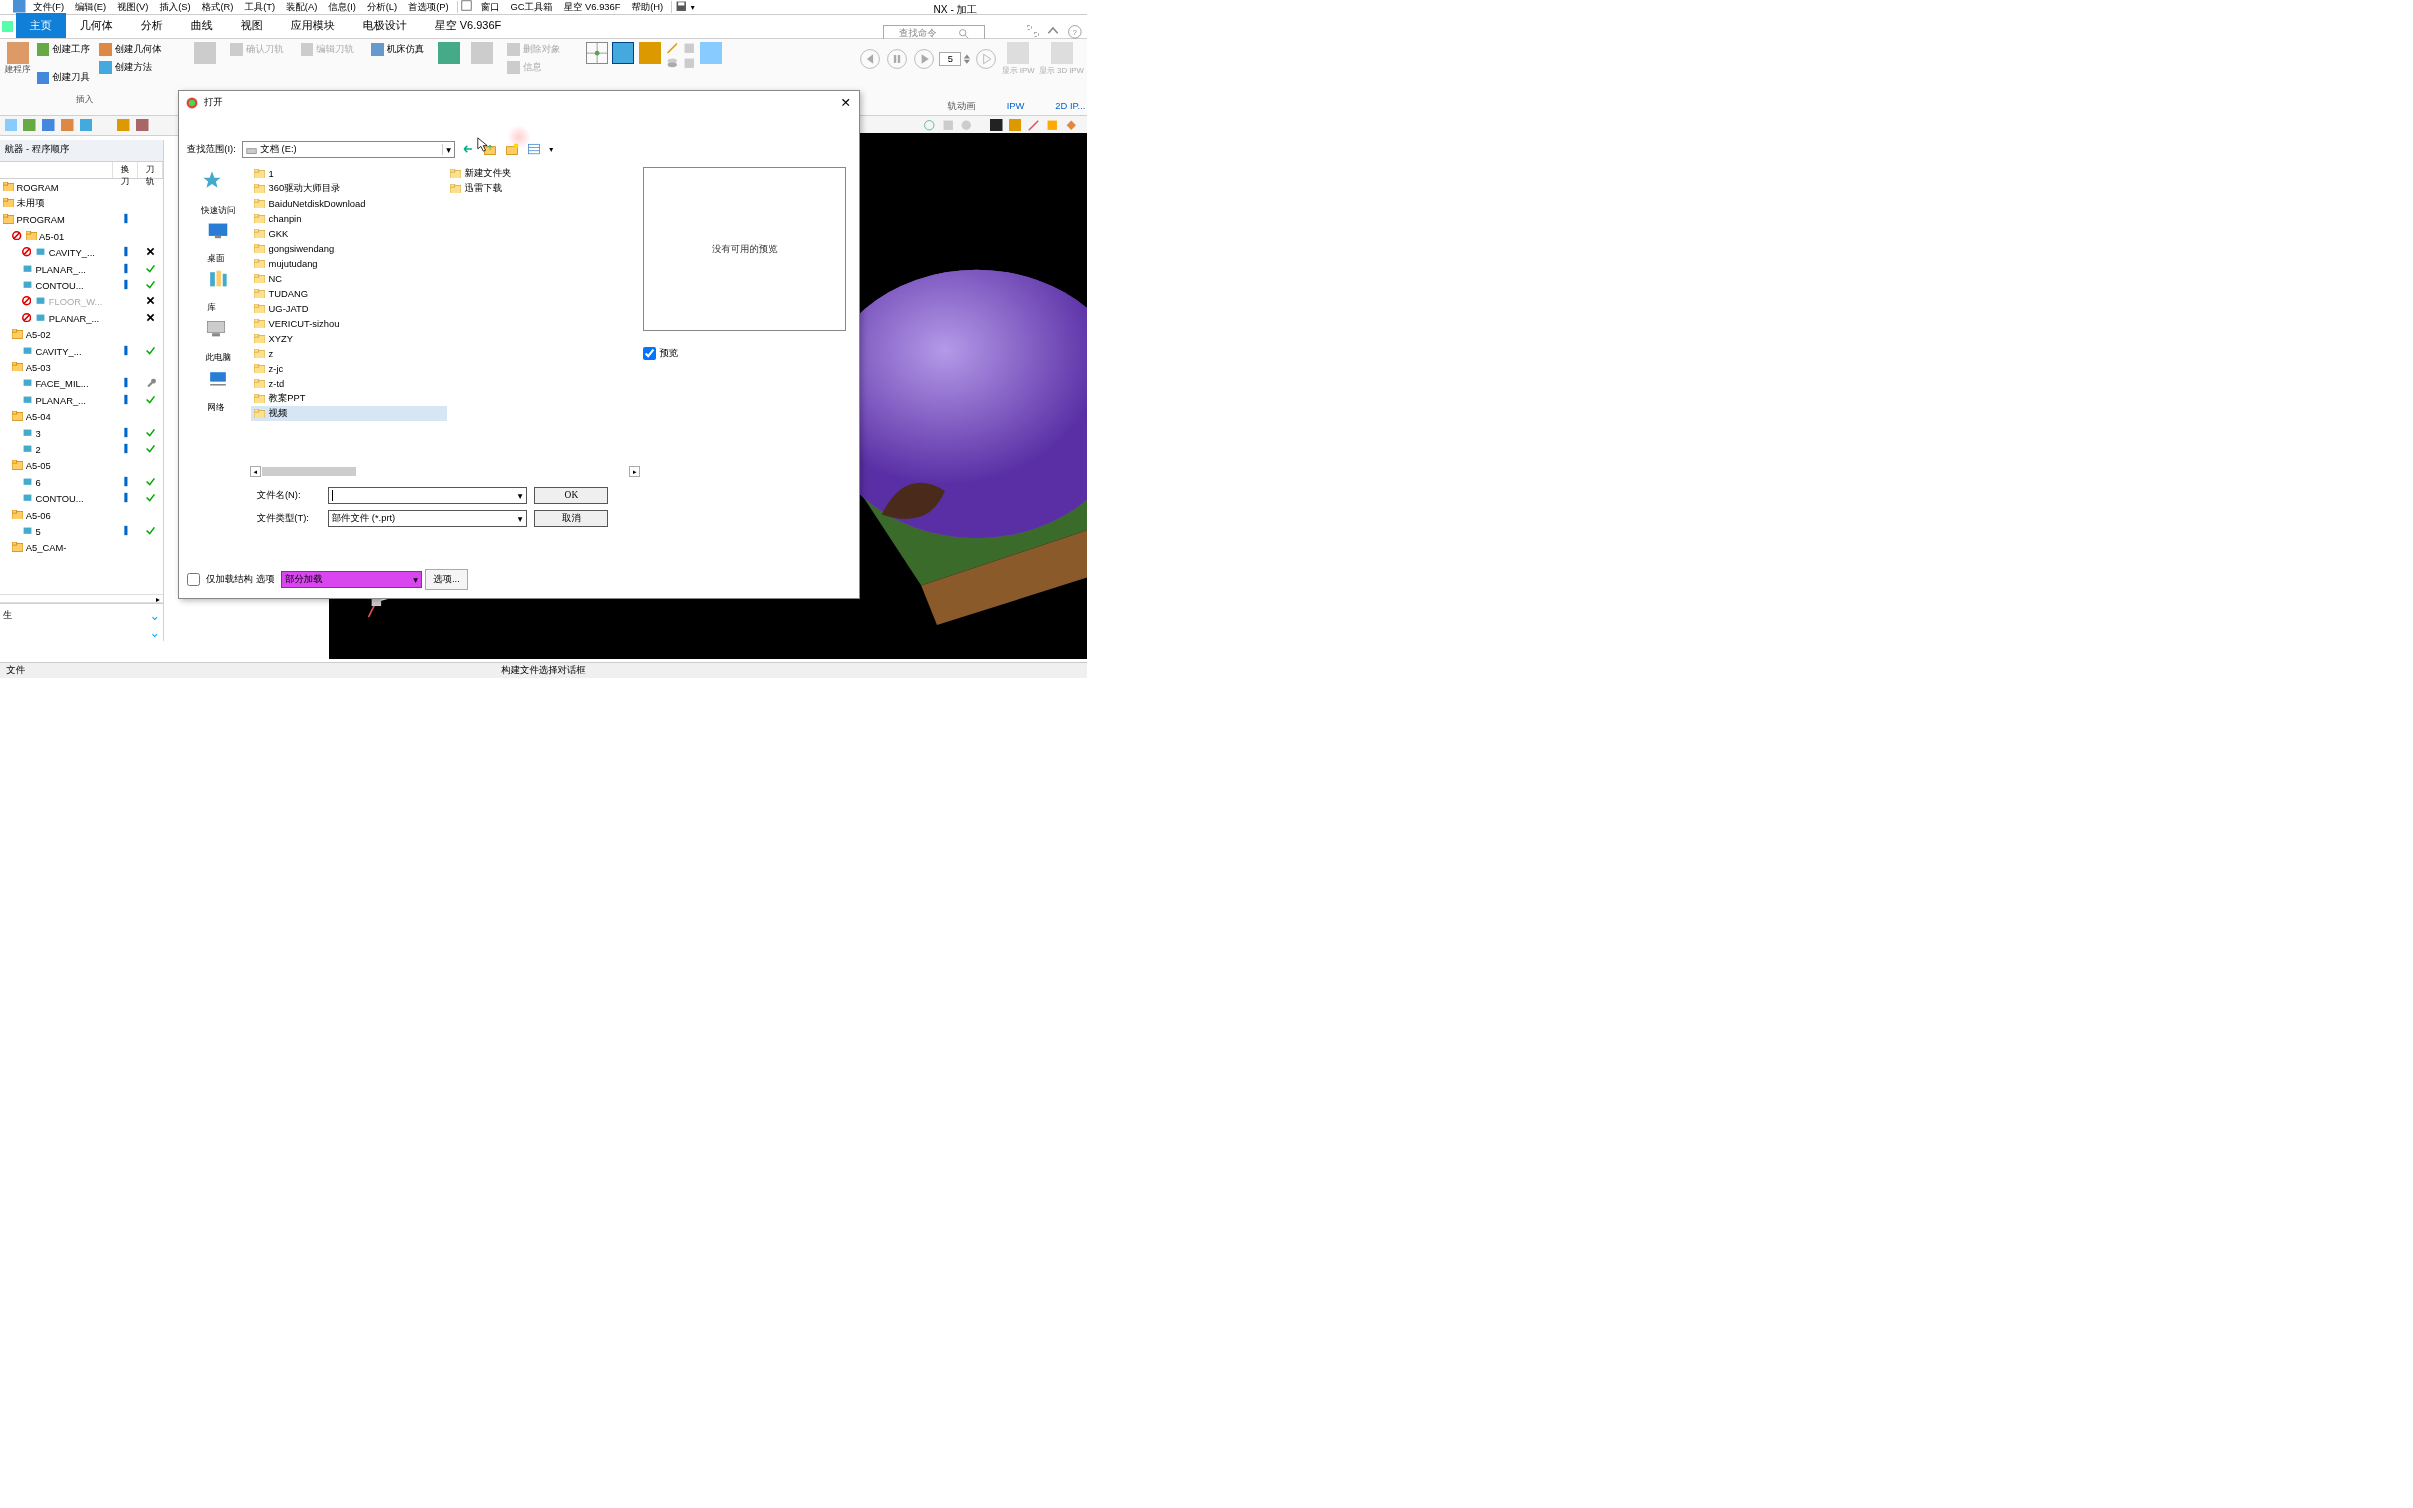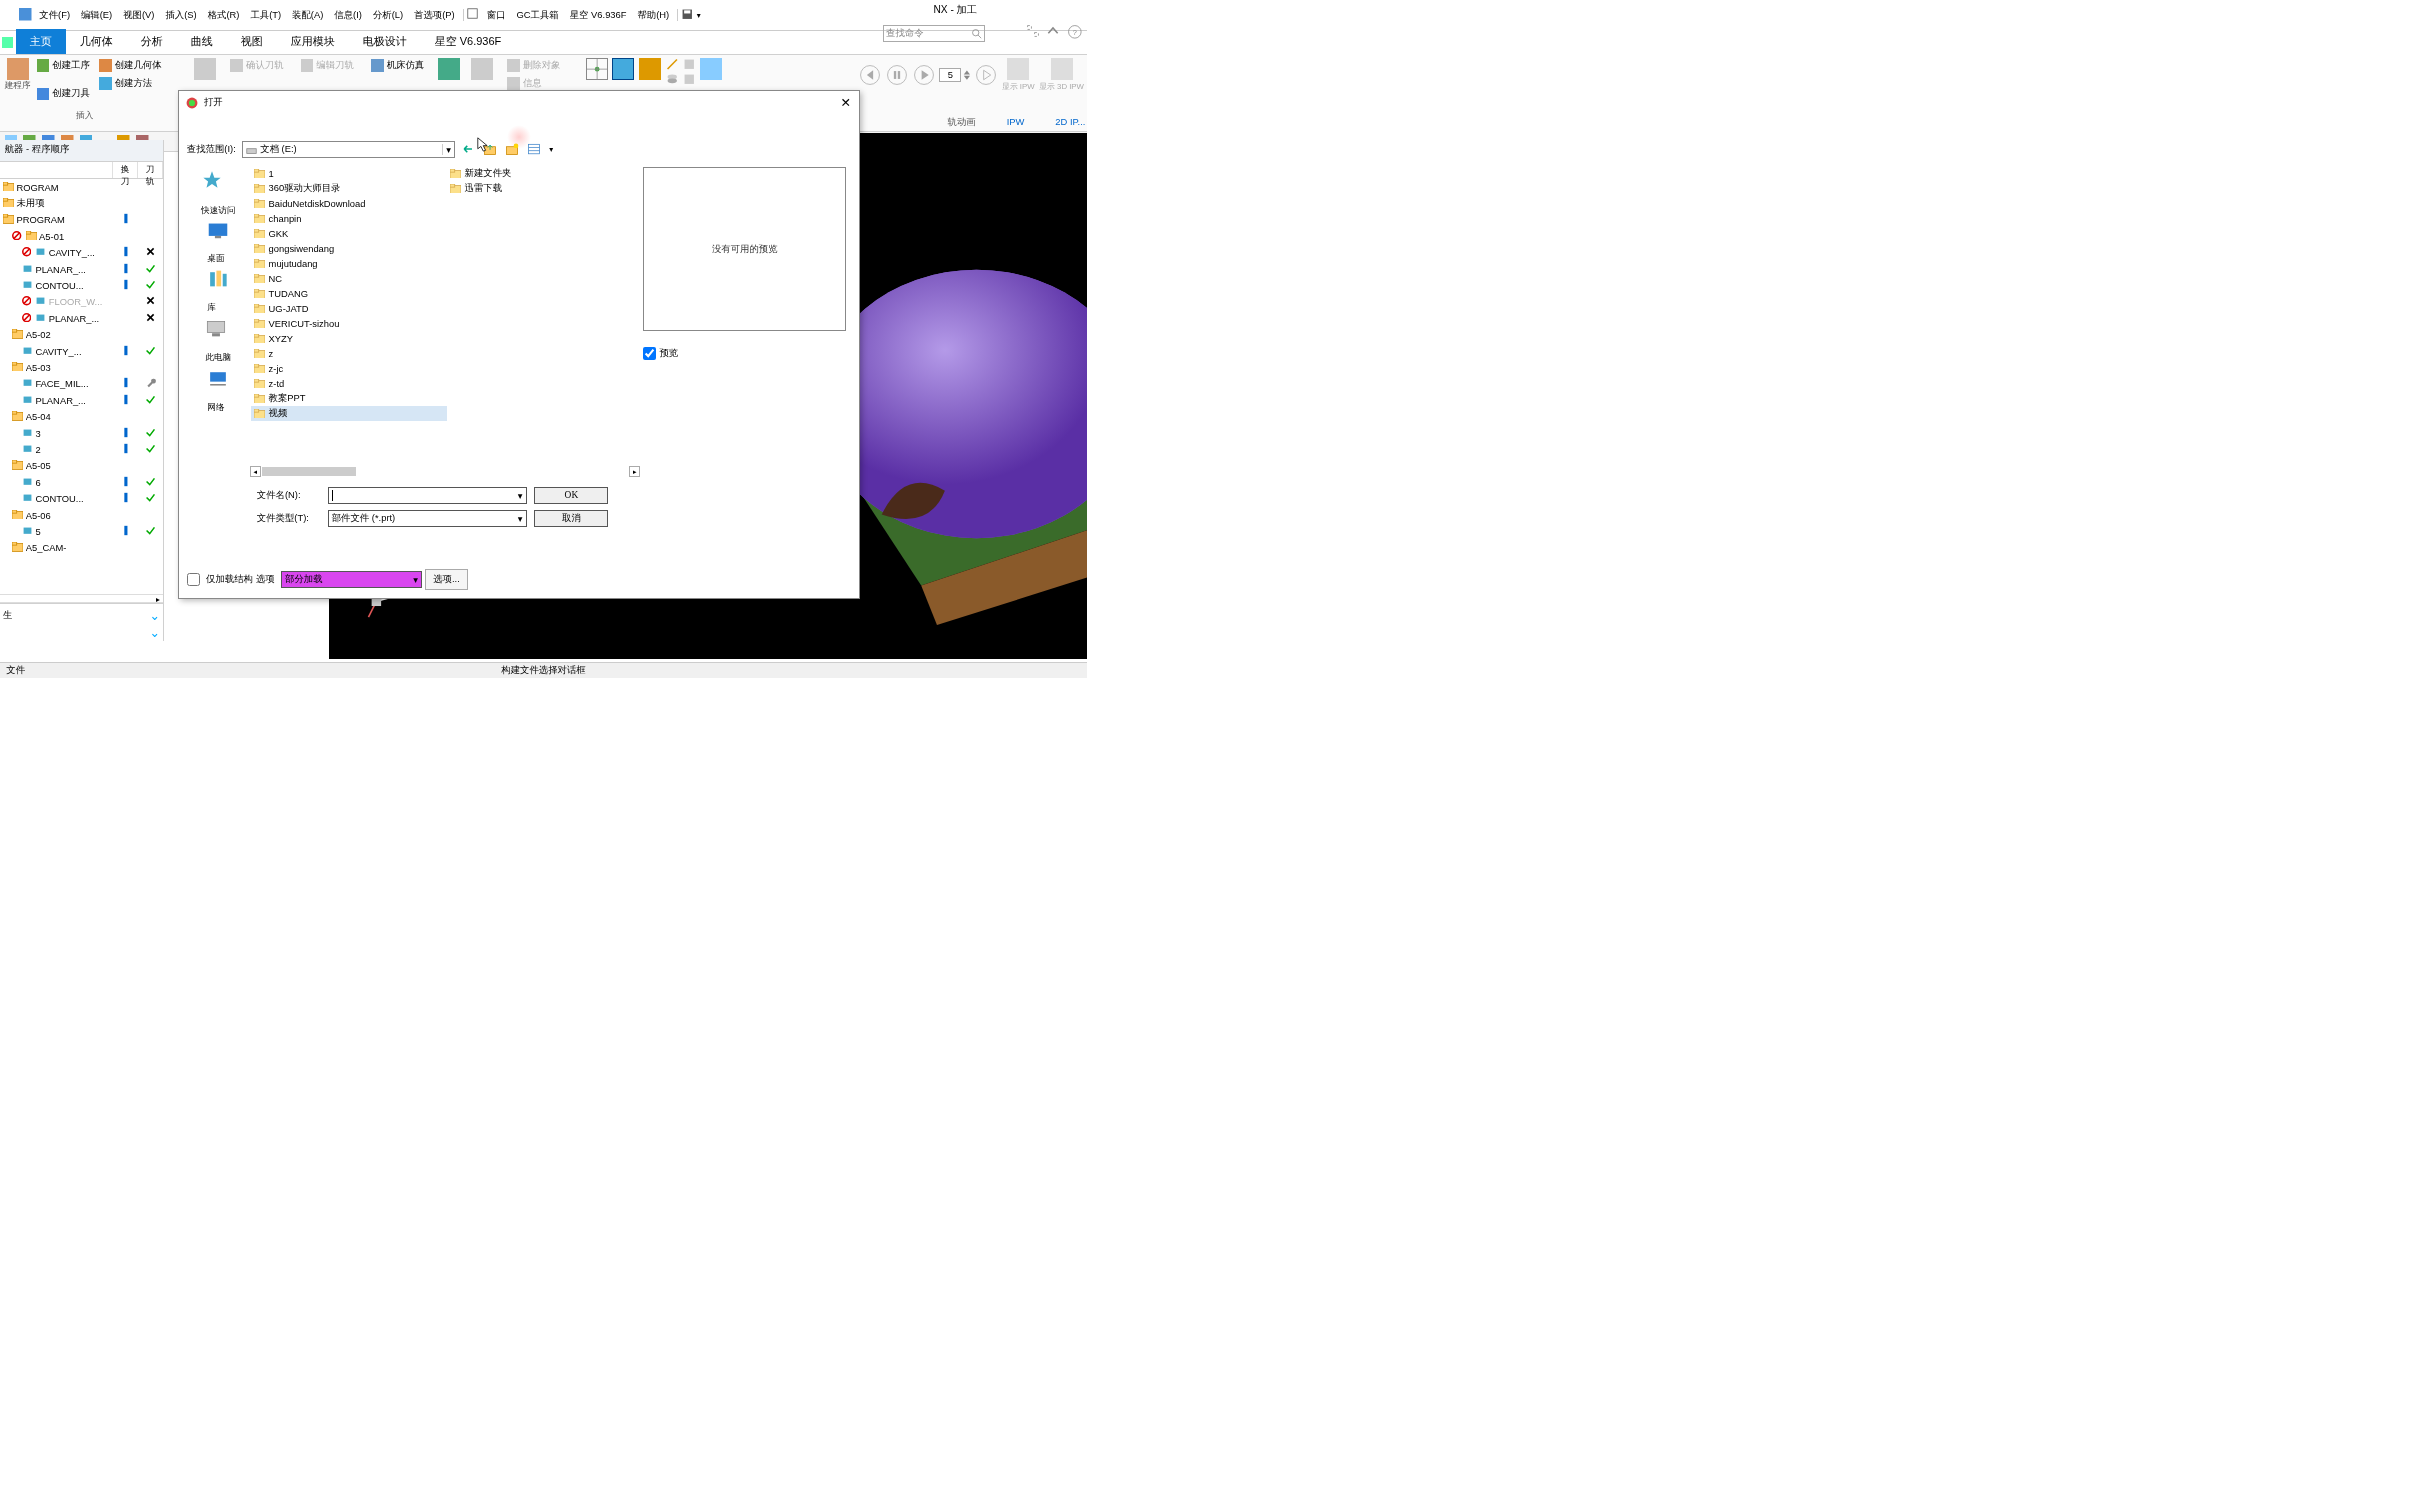--- a/index.html
+++ b/index.html
@@ -1,29 +1,29 @@
 <!DOCTYPE html>
 <html><head>
 <meta charset="utf-8">
 <style>
 * { margin: 0; padding: 0; box-sizing: border-box; font-family: "Microsoft YaHei", SimSun, Arial, sans-serif; font-size: 9.4px; }
 body { background: #fff; overflow: hidden; width: 1087px; height: 678px; position: relative; }
 
 
-.menubar { height: 31px; background: #fff; border-bottom: 0.8px solid #ccc; display: flex; align-items: center; padding: 0 19px; gap: 1.6px; }
+.menubar { height: 15px; background: #fff; border-bottom: 0.8px solid #ccc; display: flex; align-items: center; padding: 0 13px; gap: 1.6px; }
 .menubar .icon-btn { width: 14px; height: 14px; display: inline-block; }
 .menubar .menu-item { padding: 1.6px 4.7px; cursor: pointer; white-space: nowrap; }
 .menubar .sep { width: 0.8px; height: 12.5px; background: #ccc; margin: 0 1.6px; }
 .app-title { position: absolute; right: 110px; top: 3.1px; font-size: 10.2px; }
 
 
 .ribbon-tabs { height: 23.5px; background: #fff; display: flex; align-items: flex-end; border-bottom: 0.8px solid #d0d0d0; }
 .ribbon-tab { padding: 4.7px 14px; cursor: pointer; font-size: 11px; }
 .ribbon-tab.active { background: #0f7fd8; color: #fff; }
-.search-box { position: absolute; right: 102px; top: 25px; width: 102px; height: 17px; border: 0.8px solid #aaa; display: flex; align-items: center; padding: 0 2px; color: #888; }
+.search-box { position: absolute; right: 102px; top: 25px; width: 102px; height: 17px; border: 0.8px solid #aaa; display: flex; align-items: center; padding: 0 15px; color: #888; }
 .search-box svg { margin-left: auto; }
 .top-right-icons { position: absolute; right: 4.7px; top: 23.5px; display: flex; gap: 6.3px; align-items: center; }
 
 
 .ribbon { height: 77px; background: #fafafa; border-bottom: 0.8px solid #d0d0d0; display: flex; align-items: flex-start; padding: 3.1px 4.7px; gap: 6.3px; position: relative; }
 .ribbon-group { display: flex; flex-direction: column; gap: 1.6px; }
 .ribbon-btn { display: flex; align-items: center; gap: 3.1px; padding: 1.6px 3.1px; font-size: 9.4px; cursor: pointer; }
 .ribbon-icon { width: 12.5px; height: 12.5px; background: #4a90d9; display: inline-block; }
 .ribbon-icon.lg { width: 22px; height: 22px; }
 .ribbon-label { font-size: 8.6px; text-align: center; color: #555; }

